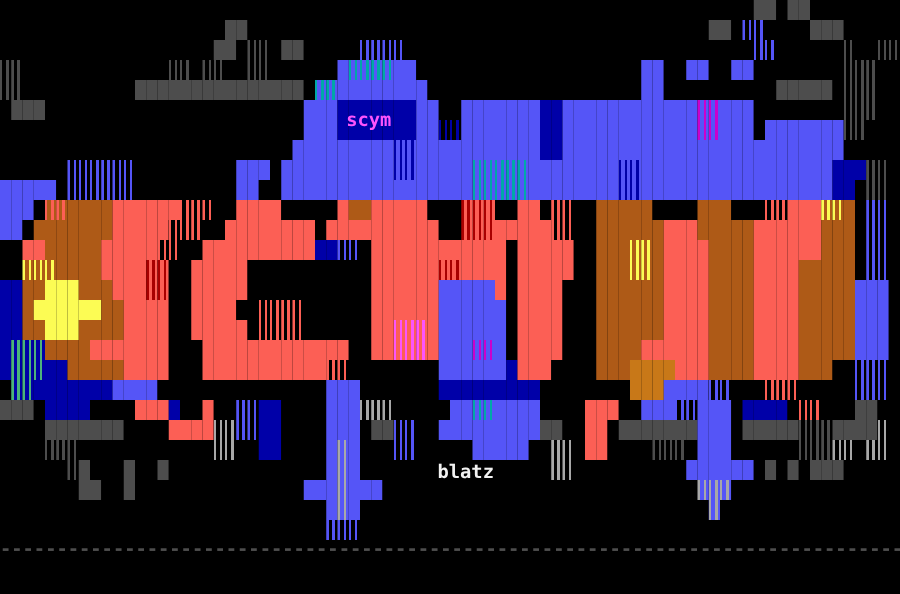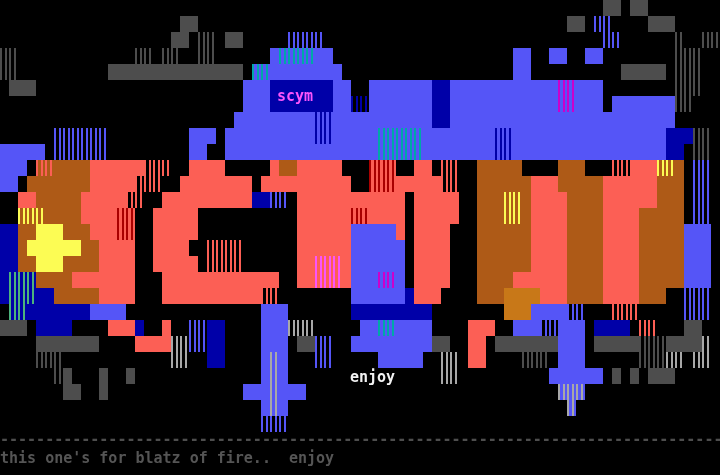--- a/index.html
+++ b/index.html
@@ -43,16 +43,15 @@
       <div class="row"><span class="cell" style="background: rgb(0, 0, 0);"></span><span class="cell" style="background: rgb(0, 0, 0);"></span><span class="cell" style="background: rgb(0, 0, 0);"></span><span class="cell" style="background: rgb(0, 0, 0);"></span><span class="cell" style="background: rgb(0, 0, 0);"></span><span class="cell" style="background: rgb(0, 0, 0);"></span><span class="cell" style="background: repeating-linear-gradient(90deg, rgb(77, 77, 77) 0px, rgb(77, 77, 77) 2px, rgb(0, 0, 0) 2px, rgb(0, 0, 0) 5px);"></span><span class="cell" style="background: rgb(77, 77, 77);"></span><span class="cell" style="background: rgb(0, 0, 0);"></span><span class="cell" style="background: rgb(0, 0, 0);"></span><span class="cell" style="background: rgb(0, 0, 0);"></span><span class="cell" style="background: rgb(77, 77, 77);"></span><span class="cell" style="background: rgb(0, 0, 0);"></span><span class="cell" style="background: rgb(0, 0, 0);"></span><span class="cell" style="background: rgb(77, 77, 77);"></span><span class="cell" style="background: rgb(0, 0, 0);"></span><span class="cell" style="background: rgb(0, 0, 0);"></span><span class="cell" style="background: rgb(0, 0, 0);"></span><span class="cell" style="background: rgb(0, 0, 0);"></span><span class="cell" style="background: rgb(0, 0, 0);"></span><span class="cell" style="background: rgb(0, 0, 0);"></span><span class="cell" style="background: rgb(0, 0, 0);"></span><span class="cell" style="background: rgb(0, 0, 0);"></span><span class="cell" style="background: rgb(0, 0, 0);"></span><span class="cell" style="background: rgb(0, 0, 0);"></span><span class="cell" style="background: rgb(0, 0, 0);"></span><span class="cell" style="background: rgb(0, 0, 0);"></span><span class="cell" style="background: rgb(0, 0, 0);"></span><span class="cell" style="background: rgb(0, 0, 0);"></span><span class="cell" style="background: rgb(85, 85, 247);"></span><span class="cell" style="background: repeating-linear-gradient(90deg, rgb(168, 168, 168) 0px, rgb(168, 168, 168) 2px, rgb(85, 85, 247) 2px, rgb(85, 85, 247) 5px);"></span><span class="cell" style="background: rgb(85, 85, 247);"></span><span class="cell" style="background: rgb(0, 0, 0);"></span><span class="cell" style="background: rgb(0, 0, 0);"></span><span class="cell" style="background: rgb(0, 0, 0);"></span><span class="cell" style="background: rgb(0, 0, 0);"></span><span class="cell" style="background: rgb(0, 0, 0);"></span><span class="cell" style="background: rgb(0, 0, 0);"></span><span class="cell" style="background: rgb(0, 0, 0);"></span><span class="cell" style="background: rgb(0, 0, 0);"></span><span class="cell" style="background: rgb(0, 0, 0);"></span><span class="cell" style="background: rgb(0, 0, 0);"></span><span class="cell" style="background: rgb(0, 0, 0);"></span><span class="cell" style="background: rgb(0, 0, 0);"></span><span class="cell" style="background: rgb(0, 0, 0);"></span><span class="cell" style="background: rgb(0, 0, 0);"></span><span class="cell" style="background: rgb(0, 0, 0);"></span><span class="cell" style="background: rgb(0, 0, 0);"></span><span class="cell" style="background: rgb(0, 0, 0);"></span><span class="cell" style="background: repeating-linear-gradient(90deg, rgb(168, 168, 168) 0px, rgb(168, 168, 168) 2px, rgb(0, 0, 0) 2px, rgb(0, 0, 0) 5px);"></span><span class="cell" style="background: repeating-linear-gradient(90deg, rgb(168, 168, 168) 0px, rgb(168, 168, 168) 2px, rgb(0, 0, 0) 2px, rgb(0, 0, 0) 5px);"></span><span class="cell" style="background: rgb(0, 0, 0);"></span><span class="cell" style="background: rgb(0, 0, 0);"></span><span class="cell" style="background: rgb(0, 0, 0);"></span><span class="cell" style="background: rgb(0, 0, 0);"></span><span class="cell" style="background: rgb(0, 0, 0);"></span><span class="cell" style="background: rgb(0, 0, 0);"></span><span class="cell" style="background: rgb(0, 0, 0);"></span><span class="cell" style="background: rgb(0, 0, 0);"></span><span class="cell" style="background: rgb(0, 0, 0);"></span><span class="cell" style="background: rgb(0, 0, 0);"></span><span class="cell" style="background: rgb(85, 85, 247);"></span><span class="cell" style="background: rgb(85, 85, 247);"></span><span class="cell" style="background: rgb(85, 85, 247);"></span><span class="cell" style="background: rgb(85, 85, 247);"></span><span class="cell" style="background: rgb(85, 85, 247);"></span><span class="cell" style="background: rgb(85, 85, 247);"></span><span class="cell" style="background: rgb(0, 0, 0);"></span><span class="cell" style="background: rgb(77, 77, 77);"></span><span class="cell" style="background: rgb(0, 0, 0);"></span><span class="cell" style="background: rgb(77, 77, 77);"></span><span class="cell" style="background: rgb(0, 0, 0);"></span><span class="cell" style="background: rgb(77, 77, 77);"></span><span class="cell" style="background: rgb(77, 77, 77);"></span><span class="cell" style="background: rgb(77, 77, 77);"></span><span class="cell" style="background: rgb(0, 0, 0);"></span><span class="cell" style="background: rgb(0, 0, 0);"></span><span class="cell" style="background: rgb(0, 0, 0);"></span><span class="cell" style="background: rgb(0, 0, 0);"></span><span class="cell" style="background: rgb(0, 0, 0);"></span></div>
       <div class="row"><span class="cell" style="background: rgb(0, 0, 0);"></span><span class="cell" style="background: rgb(0, 0, 0);"></span><span class="cell" style="background: rgb(0, 0, 0);"></span><span class="cell" style="background: rgb(0, 0, 0);"></span><span class="cell" style="background: rgb(0, 0, 0);"></span><span class="cell" style="background: rgb(0, 0, 0);"></span><span class="cell" style="background: rgb(0, 0, 0);"></span><span class="cell" style="background: rgb(77, 77, 77);"></span><span class="cell" style="background: rgb(77, 77, 77);"></span><span class="cell" style="background: rgb(0, 0, 0);"></span><span class="cell" style="background: rgb(0, 0, 0);"></span><span class="cell" style="background: rgb(77, 77, 77);"></span><span class="cell" style="background: rgb(0, 0, 0);"></span><span class="cell" style="background: rgb(0, 0, 0);"></span><span class="cell" style="background: rgb(0, 0, 0);"></span><span class="cell" style="background: rgb(0, 0, 0);"></span><span class="cell" style="background: rgb(0, 0, 0);"></span><span class="cell" style="background: rgb(0, 0, 0);"></span><span class="cell" style="background: rgb(0, 0, 0);"></span><span class="cell" style="background: rgb(0, 0, 0);"></span><span class="cell" style="background: rgb(0, 0, 0);"></span><span class="cell" style="background: rgb(0, 0, 0);"></span><span class="cell" style="background: rgb(0, 0, 0);"></span><span class="cell" style="background: rgb(0, 0, 0);"></span><span class="cell" style="background: rgb(0, 0, 0);"></span><span class="cell" style="background: rgb(0, 0, 0);"></span><span class="cell" style="background: rgb(0, 0, 0);"></span><span class="cell" style="background: rgb(85, 85, 247);"></span><span class="cell" style="background: rgb(85, 85, 247);"></span><span class="cell" style="background: rgb(85, 85, 247);"></span><span class="cell" style="background: repeating-linear-gradient(90deg, rgb(168, 168, 168) 0px, rgb(168, 168, 168) 2px, rgb(85, 85, 247) 2px, rgb(85, 85, 247) 5px);"></span><span class="cell" style="background: rgb(85, 85, 247);"></span><span class="cell" style="background: rgb(85, 85, 247);"></span><span class="cell" style="background: rgb(85, 85, 247);"></span><span class="cell" style="background: rgb(0, 0, 0);"></span><span class="cell" style="background: rgb(0, 0, 0);"></span><span class="cell" style="background: rgb(0, 0, 0);"></span><span class="cell" style="background: rgb(0, 0, 0);"></span><span class="cell" style="background: rgb(0, 0, 0);"></span><span class="cell" style="background: rgb(0, 0, 0);"></span><span class="cell" style="background: rgb(0, 0, 0);"></span><span class="cell" style="background: rgb(0, 0, 0);"></span><span class="cell" style="background: rgb(0, 0, 0);"></span><span class="cell" style="background: rgb(0, 0, 0);"></span><span class="cell" style="background: rgb(0, 0, 0);"></span><span class="cell" style="background: rgb(0, 0, 0);"></span><span class="cell" style="background: rgb(0, 0, 0);"></span><span class="cell" style="background: rgb(0, 0, 0);"></span><span class="cell" style="background: rgb(0, 0, 0);"></span><span class="cell" style="background: rgb(0, 0, 0);"></span><span class="cell" style="background: rgb(0, 0, 0);"></span><span class="cell" style="background: rgb(0, 0, 0);"></span><span class="cell" style="background: rgb(0, 0, 0);"></span><span class="cell" style="background: rgb(0, 0, 0);"></span><span class="cell" style="background: rgb(0, 0, 0);"></span><span class="cell" style="background: rgb(0, 0, 0);"></span><span class="cell" style="background: rgb(0, 0, 0);"></span><span class="cell" style="background: rgb(0, 0, 0);"></span><span class="cell" style="background: rgb(0, 0, 0);"></span><span class="cell" style="background: rgb(0, 0, 0);"></span><span class="cell" style="background: rgb(0, 0, 0);"></span><span class="cell" style="background: rgb(0, 0, 0);"></span><span class="cell" style="background: repeating-linear-gradient(90deg, rgb(168, 168, 168) 0px, rgb(168, 168, 168) 2px, rgb(85, 85, 247) 2px, rgb(85, 85, 247) 5px);"></span><span class="cell" style="background: repeating-linear-gradient(90deg, rgb(168, 168, 168) 0px, rgb(168, 168, 168) 2px, rgb(85, 85, 247) 2px, rgb(85, 85, 247) 5px);"></span><span class="cell" style="background: repeating-linear-gradient(90deg, rgb(168, 168, 168) 0px, rgb(168, 168, 168) 2px, rgb(85, 85, 247) 2px, rgb(85, 85, 247) 5px);"></span><span class="cell" style="background: rgb(0, 0, 0);"></span><span class="cell" style="background: rgb(0, 0, 0);"></span><span class="cell" style="background: rgb(0, 0, 0);"></span><span class="cell" style="background: rgb(0, 0, 0);"></span><span class="cell" style="background: rgb(0, 0, 0);"></span><span class="cell" style="background: rgb(0, 0, 0);"></span><span class="cell" style="background: rgb(0, 0, 0);"></span><span class="cell" style="background: rgb(0, 0, 0);"></span><span class="cell" style="background: rgb(0, 0, 0);"></span><span class="cell" style="background: rgb(0, 0, 0);"></span><span class="cell" style="background: rgb(0, 0, 0);"></span><span class="cell" style="background: rgb(0, 0, 0);"></span><span class="cell" style="background: rgb(0, 0, 0);"></span><span class="cell" style="background: rgb(0, 0, 0);"></span><span class="cell" style="background: rgb(0, 0, 0);"></span></div>
       <div class="row"><span class="cell" style="background: rgb(0, 0, 0);"></span><span class="cell" style="background: rgb(0, 0, 0);"></span><span class="cell" style="background: rgb(0, 0, 0);"></span><span class="cell" style="background: rgb(0, 0, 0);"></span><span class="cell" style="background: rgb(0, 0, 0);"></span><span class="cell" style="background: rgb(0, 0, 0);"></span><span class="cell" style="background: rgb(0, 0, 0);"></span><span class="cell" style="background: rgb(0, 0, 0);"></span><span class="cell" style="background: rgb(0, 0, 0);"></span><span class="cell" style="background: rgb(0, 0, 0);"></span><span class="cell" style="background: rgb(0, 0, 0);"></span><span class="cell" style="background: rgb(0, 0, 0);"></span><span class="cell" style="background: rgb(0, 0, 0);"></span><span class="cell" style="background: rgb(0, 0, 0);"></span><span class="cell" style="background: rgb(0, 0, 0);"></span><span class="cell" style="background: rgb(0, 0, 0);"></span><span class="cell" style="background: rgb(0, 0, 0);"></span><span class="cell" style="background: rgb(0, 0, 0);"></span><span class="cell" style="background: rgb(0, 0, 0);"></span><span class="cell" style="background: rgb(0, 0, 0);"></span><span class="cell" style="background: rgb(0, 0, 0);"></span><span class="cell" style="background: rgb(0, 0, 0);"></span><span class="cell" style="background: rgb(0, 0, 0);"></span><span class="cell" style="background: rgb(0, 0, 0);"></span><span class="cell" style="background: rgb(0, 0, 0);"></span><span class="cell" style="background: rgb(0, 0, 0);"></span><span class="cell" style="background: rgb(0, 0, 0);"></span><span class="cell" style="background: rgb(0, 0, 0);"></span><span class="cell" style="background: rgb(0, 0, 0);"></span><span class="cell" style="background: rgb(85, 85, 247);"></span><span class="cell" style="background: repeating-linear-gradient(90deg, rgb(168, 168, 168) 0px, rgb(168, 168, 168) 2px, rgb(85, 85, 247) 2px, rgb(85, 85, 247) 5px);"></span><span class="cell" style="background: rgb(85, 85, 247);"></span><span class="cell" style="background: rgb(0, 0, 0);"></span><span class="cell" style="background: rgb(0, 0, 0);"></span><span class="cell" style="background: rgb(0, 0, 0);"></span><span class="cell" style="background: rgb(0, 0, 0);"></span><span class="cell" style="background: rgb(0, 0, 0);"></span><span class="cell" style="background: rgb(0, 0, 0);"></span><span class="cell" style="background: rgb(0, 0, 0);"></span><span class="cell" style="background: rgb(0, 0, 0);"></span><span class="cell" style="background: rgb(0, 0, 0);"></span><span class="cell" style="background: rgb(0, 0, 0);"></span><span class="cell" style="background: rgb(0, 0, 0);"></span><span class="cell" style="background: rgb(0, 0, 0);"></span><span class="cell" style="background: rgb(0, 0, 0);"></span><span class="cell" style="background: rgb(0, 0, 0);"></span><span class="cell" style="background: rgb(0, 0, 0);"></span><span class="cell" style="background: rgb(0, 0, 0);"></span><span class="cell" style="background: rgb(0, 0, 0);"></span><span class="cell" style="background: rgb(0, 0, 0);"></span><span class="cell" style="background: rgb(0, 0, 0);"></span><span class="cell" style="background: rgb(0, 0, 0);"></span><span class="cell" style="background: rgb(0, 0, 0);"></span><span class="cell" style="background: rgb(0, 0, 0);"></span><span class="cell" style="background: rgb(0, 0, 0);"></span><span class="cell" style="background: rgb(0, 0, 0);"></span><span class="cell" style="background: rgb(0, 0, 0);"></span><span class="cell" style="background: rgb(0, 0, 0);"></span><span class="cell" style="background: rgb(0, 0, 0);"></span><span class="cell" style="background: rgb(0, 0, 0);"></span><span class="cell" style="background: rgb(0, 0, 0);"></span><span class="cell" style="background: rgb(0, 0, 0);"></span><span class="cell" style="background: rgb(0, 0, 0);"></span><span class="cell" style="background: repeating-linear-gradient(90deg, rgb(168, 168, 168) 0px, rgb(168, 168, 168) 2px, rgb(85, 85, 247) 2px, rgb(85, 85, 247) 5px);"></span><span class="cell" style="background: rgb(0, 0, 0);"></span><span class="cell" style="background: rgb(0, 0, 0);"></span><span class="cell" style="background: rgb(0, 0, 0);"></span><span class="cell" style="background: rgb(0, 0, 0);"></span><span class="cell" style="background: rgb(0, 0, 0);"></span><span class="cell" style="background: rgb(0, 0, 0);"></span><span class="cell" style="background: rgb(0, 0, 0);"></span><span class="cell" style="background: rgb(0, 0, 0);"></span><span class="cell" style="background: rgb(0, 0, 0);"></span><span class="cell" style="background: rgb(0, 0, 0);"></span><span class="cell" style="background: rgb(0, 0, 0);"></span><span class="cell" style="background: rgb(0, 0, 0);"></span><span class="cell" style="background: rgb(0, 0, 0);"></span><span class="cell" style="background: rgb(0, 0, 0);"></span><span class="cell" style="background: rgb(0, 0, 0);"></span><span class="cell" style="background: rgb(0, 0, 0);"></span></div>
       <div class="row"><span class="cell" style="background: rgb(0, 0, 0);"></span><span class="cell" style="background: rgb(0, 0, 0);"></span><span class="cell" style="background: rgb(0, 0, 0);"></span><span class="cell" style="background: rgb(0, 0, 0);"></span><span class="cell" style="background: rgb(0, 0, 0);"></span><span class="cell" style="background: rgb(0, 0, 0);"></span><span class="cell" style="background: rgb(0, 0, 0);"></span><span class="cell" style="background: rgb(0, 0, 0);"></span><span class="cell" style="background: rgb(0, 0, 0);"></span><span class="cell" style="background: rgb(0, 0, 0);"></span><span class="cell" style="background: rgb(0, 0, 0);"></span><span class="cell" style="background: rgb(0, 0, 0);"></span><span class="cell" style="background: rgb(0, 0, 0);"></span><span class="cell" style="background: rgb(0, 0, 0);"></span><span class="cell" style="background: rgb(0, 0, 0);"></span><span class="cell" style="background: rgb(0, 0, 0);"></span><span class="cell" style="background: rgb(0, 0, 0);"></span><span class="cell" style="background: rgb(0, 0, 0);"></span><span class="cell" style="background: rgb(0, 0, 0);"></span><span class="cell" style="background: rgb(0, 0, 0);"></span><span class="cell" style="background: rgb(0, 0, 0);"></span><span class="cell" style="background: rgb(0, 0, 0);"></span><span class="cell" style="background: rgb(0, 0, 0);"></span><span class="cell" style="background: rgb(0, 0, 0);"></span><span class="cell" style="background: rgb(0, 0, 0);"></span><span class="cell" style="background: rgb(0, 0, 0);"></span><span class="cell" style="background: rgb(0, 0, 0);"></span><span class="cell" style="background: rgb(0, 0, 0);"></span><span class="cell" style="background: rgb(0, 0, 0);"></span><span class="cell" style="background: repeating-linear-gradient(90deg, rgb(85, 85, 247) 0px, rgb(85, 85, 247) 2px, rgb(0, 0, 0) 2px, rgb(0, 0, 0) 5px);"></span><span class="cell" style="background: repeating-linear-gradient(90deg, rgb(85, 85, 247) 0px, rgb(85, 85, 247) 2px, rgb(0, 0, 0) 2px, rgb(0, 0, 0) 5px);"></span><span class="cell" style="background: repeating-linear-gradient(90deg, rgb(85, 85, 247) 0px, rgb(85, 85, 247) 2px, rgb(0, 0, 0) 2px, rgb(0, 0, 0) 5px);"></span><span class="cell" style="background: rgb(0, 0, 0);"></span><span class="cell" style="background: rgb(0, 0, 0);"></span><span class="cell" style="background: rgb(0, 0, 0);"></span><span class="cell" style="background: rgb(0, 0, 0);"></span><span class="cell" style="background: rgb(0, 0, 0);"></span><span class="cell" style="background: rgb(0, 0, 0);"></span><span class="cell" style="background: rgb(0, 0, 0);"></span><span class="cell" style="background: rgb(0, 0, 0);"></span><span class="cell" style="background: rgb(0, 0, 0);"></span><span class="cell" style="background: rgb(0, 0, 0);"></span><span class="cell" style="background: rgb(0, 0, 0);"></span><span class="cell" style="background: rgb(0, 0, 0);"></span><span class="cell" style="background: rgb(0, 0, 0);"></span><span class="cell" style="background: rgb(0, 0, 0);"></span><span class="cell" style="background: rgb(0, 0, 0);"></span><span class="cell" style="background: rgb(0, 0, 0);"></span><span class="cell" style="background: rgb(0, 0, 0);"></span><span class="cell" style="background: rgb(0, 0, 0);"></span><span class="cell" style="background: rgb(0, 0, 0);"></span><span class="cell" style="background: rgb(0, 0, 0);"></span><span class="cell" style="background: rgb(0, 0, 0);"></span><span class="cell" style="background: rgb(0, 0, 0);"></span><span class="cell" style="background: rgb(0, 0, 0);"></span><span class="cell" style="background: rgb(0, 0, 0);"></span><span class="cell" style="background: rgb(0, 0, 0);"></span><span class="cell" style="background: rgb(0, 0, 0);"></span><span class="cell" style="background: rgb(0, 0, 0);"></span><span class="cell" style="background: rgb(0, 0, 0);"></span><span class="cell" style="background: rgb(0, 0, 0);"></span><span class="cell" style="background: rgb(0, 0, 0);"></span><span class="cell" style="background: rgb(0, 0, 0);"></span><span class="cell" style="background: rgb(0, 0, 0);"></span><span class="cell" style="background: rgb(0, 0, 0);"></span><span class="cell" style="background: rgb(0, 0, 0);"></span><span class="cell" style="background: rgb(0, 0, 0);"></span><span class="cell" style="background: rgb(0, 0, 0);"></span><span class="cell" style="background: rgb(0, 0, 0);"></span><span class="cell" style="background: rgb(0, 0, 0);"></span><span class="cell" style="background: rgb(0, 0, 0);"></span><span class="cell" style="background: rgb(0, 0, 0);"></span><span class="cell" style="background: rgb(0, 0, 0);"></span><span class="cell" style="background: rgb(0, 0, 0);"></span><span class="cell" style="background: rgb(0, 0, 0);"></span><span class="cell" style="background: rgb(0, 0, 0);"></span><span class="cell" style="background: rgb(0, 0, 0);"></span><span class="cell" style="background: rgb(0, 0, 0);"></span><span class="cell" style="background: rgb(0, 0, 0);"></span><span class="cell" style="background: rgb(0, 0, 0);"></span></div>
       <div class="row"><span class="cell" style="background: rgb(0, 0, 0);"></span><span class="cell" style="background: rgb(0, 0, 0);"></span><span class="cell" style="background: rgb(0, 0, 0);"></span><span class="cell" style="background: rgb(0, 0, 0);"></span><span class="cell" style="background: rgb(0, 0, 0);"></span><span class="cell" style="background: rgb(0, 0, 0);"></span><span class="cell" style="background: rgb(0, 0, 0);"></span><span class="cell" style="background: rgb(0, 0, 0);"></span><span class="cell" style="background: rgb(0, 0, 0);"></span><span class="cell" style="background: rgb(0, 0, 0);"></span><span class="cell" style="background: rgb(0, 0, 0);"></span><span class="cell" style="background: rgb(0, 0, 0);"></span><span class="cell" style="background: rgb(0, 0, 0);"></span><span class="cell" style="background: rgb(0, 0, 0);"></span><span class="cell" style="background: rgb(0, 0, 0);"></span><span class="cell" style="background: rgb(0, 0, 0);"></span><span class="cell" style="background: rgb(0, 0, 0);"></span><span class="cell" style="background: rgb(0, 0, 0);"></span><span class="cell" style="background: rgb(0, 0, 0);"></span><span class="cell" style="background: rgb(0, 0, 0);"></span><span class="cell" style="background: rgb(0, 0, 0);"></span><span class="cell" style="background: rgb(0, 0, 0);"></span><span class="cell" style="background: rgb(0, 0, 0);"></span><span class="cell" style="background: rgb(0, 0, 0);"></span><span class="cell" style="background: rgb(0, 0, 0);"></span><span class="cell" style="background: rgb(0, 0, 0);"></span><span class="cell" style="background: rgb(0, 0, 0);"></span><span class="cell" style="background: rgb(0, 0, 0);"></span><span class="cell" style="background: rgb(0, 0, 0);"></span><span class="cell" style="background: rgb(0, 0, 0);"></span><span class="cell" style="background: rgb(0, 0, 0);"></span><span class="cell" style="background: rgb(0, 0, 0);"></span><span class="cell" style="background: rgb(0, 0, 0);"></span><span class="cell" style="background: rgb(0, 0, 0);"></span><span class="cell" style="background: rgb(0, 0, 0);"></span><span class="cell" style="background: rgb(0, 0, 0);"></span><span class="cell" style="background: rgb(0, 0, 0);"></span><span class="cell" style="background: rgb(0, 0, 0);"></span><span class="cell" style="background: rgb(0, 0, 0);"></span><span class="cell" style="background: rgb(0, 0, 0);"></span><span class="cell" style="background: rgb(0, 0, 0);"></span><span class="cell" style="background: rgb(0, 0, 0);"></span><span class="cell" style="background: rgb(0, 0, 0);"></span><span class="cell" style="background: rgb(0, 0, 0);"></span><span class="cell" style="background: rgb(0, 0, 0);"></span><span class="cell" style="background: rgb(0, 0, 0);"></span><span class="cell" style="background: rgb(0, 0, 0);"></span><span class="cell" style="background: rgb(0, 0, 0);"></span><span class="cell" style="background: rgb(0, 0, 0);"></span><span class="cell" style="background: rgb(0, 0, 0);"></span><span class="cell" style="background: rgb(0, 0, 0);"></span><span class="cell" style="background: rgb(0, 0, 0);"></span><span class="cell" style="background: rgb(0, 0, 0);"></span><span class="cell" style="background: rgb(0, 0, 0);"></span><span class="cell" style="background: rgb(0, 0, 0);"></span><span class="cell" style="background: rgb(0, 0, 0);"></span><span class="cell" style="background: rgb(0, 0, 0);"></span><span class="cell" style="background: rgb(0, 0, 0);"></span><span class="cell" style="background: rgb(0, 0, 0);"></span><span class="cell" style="background: rgb(0, 0, 0);"></span><span class="cell" style="background: rgb(0, 0, 0);"></span><span class="cell" style="background: rgb(0, 0, 0);"></span><span class="cell" style="background: rgb(0, 0, 0);"></span><span class="cell" style="background: rgb(0, 0, 0);"></span><span class="cell" style="background: rgb(0, 0, 0);"></span><span class="cell" style="background: rgb(0, 0, 0);"></span><span class="cell" style="background: rgb(0, 0, 0);"></span><span class="cell" style="background: rgb(0, 0, 0);"></span><span class="cell" style="background: rgb(0, 0, 0);"></span><span class="cell" style="background: rgb(0, 0, 0);"></span><span class="cell" style="background: rgb(0, 0, 0);"></span><span class="cell" style="background: rgb(0, 0, 0);"></span><span class="cell" style="background: rgb(0, 0, 0);"></span><span class="cell" style="background: rgb(0, 0, 0);"></span><span class="cell" style="background: rgb(0, 0, 0);"></span><span class="cell" style="background: rgb(0, 0, 0);"></span><span class="cell" style="background: rgb(0, 0, 0);"></span><span class="cell" style="background: rgb(0, 0, 0);"></span><span class="cell" style="background: rgb(0, 0, 0);"></span><span class="cell" style="background: rgb(0, 0, 0);"></span></div>
       <div class="row"><span class="cell" style="background: rgb(0, 0, 0);"></span><span class="cell" style="background: rgb(0, 0, 0);"></span><span class="cell" style="background: rgb(0, 0, 0);"></span><span class="cell" style="background: rgb(0, 0, 0);"></span><span class="cell" style="background: rgb(0, 0, 0);"></span><span class="cell" style="background: rgb(0, 0, 0);"></span><span class="cell" style="background: rgb(0, 0, 0);"></span><span class="cell" style="background: rgb(0, 0, 0);"></span><span class="cell" style="background: rgb(0, 0, 0);"></span><span class="cell" style="background: rgb(0, 0, 0);"></span><span class="cell" style="background: rgb(0, 0, 0);"></span><span class="cell" style="background: rgb(0, 0, 0);"></span><span class="cell" style="background: rgb(0, 0, 0);"></span><span class="cell" style="background: rgb(0, 0, 0);"></span><span class="cell" style="background: rgb(0, 0, 0);"></span><span class="cell" style="background: rgb(0, 0, 0);"></span><span class="cell" style="background: rgb(0, 0, 0);"></span><span class="cell" style="background: rgb(0, 0, 0);"></span><span class="cell" style="background: rgb(0, 0, 0);"></span><span class="cell" style="background: rgb(0, 0, 0);"></span><span class="cell" style="background: rgb(0, 0, 0);"></span><span class="cell" style="background: rgb(0, 0, 0);"></span><span class="cell" style="background: rgb(0, 0, 0);"></span><span class="cell" style="background: rgb(0, 0, 0);"></span><span class="cell" style="background: rgb(0, 0, 0);"></span><span class="cell" style="background: rgb(0, 0, 0);"></span><span class="cell" style="background: rgb(0, 0, 0);"></span><span class="cell" style="background: rgb(0, 0, 0);"></span><span class="cell" style="background: rgb(0, 0, 0);"></span><span class="cell" style="background: rgb(0, 0, 0);"></span><span class="cell" style="background: rgb(0, 0, 0);"></span><span class="cell" style="background: rgb(0, 0, 0);"></span><span class="cell" style="background: rgb(0, 0, 0);"></span><span class="cell" style="background: rgb(0, 0, 0);"></span><span class="cell" style="background: rgb(0, 0, 0);"></span><span class="cell" style="background: rgb(0, 0, 0);"></span><span class="cell" style="background: rgb(0, 0, 0);"></span><span class="cell" style="background: rgb(0, 0, 0);"></span><span class="cell" style="background: rgb(0, 0, 0);"></span><span class="cell" style="background: rgb(0, 0, 0);"></span><span class="cell" style="background: rgb(0, 0, 0);"></span><span class="cell" style="background: rgb(0, 0, 0);"></span><span class="cell" style="background: rgb(0, 0, 0);"></span><span class="cell" style="background: rgb(0, 0, 0);"></span><span class="cell" style="background: rgb(0, 0, 0);"></span><span class="cell" style="background: rgb(0, 0, 0);"></span><span class="cell" style="background: rgb(0, 0, 0);"></span><span class="cell" style="background: rgb(0, 0, 0);"></span><span class="cell" style="background: rgb(0, 0, 0);"></span><span class="cell" style="background: rgb(0, 0, 0);"></span><span class="cell" style="background: rgb(0, 0, 0);"></span><span class="cell" style="background: rgb(0, 0, 0);"></span><span class="cell" style="background: rgb(0, 0, 0);"></span><span class="cell" style="background: rgb(0, 0, 0);"></span><span class="cell" style="background: rgb(0, 0, 0);"></span><span class="cell" style="background: rgb(0, 0, 0);"></span><span class="cell" style="background: rgb(0, 0, 0);"></span><span class="cell" style="background: rgb(0, 0, 0);"></span><span class="cell" style="background: rgb(0, 0, 0);"></span><span class="cell" style="background: rgb(0, 0, 0);"></span><span class="cell" style="background: rgb(0, 0, 0);"></span><span class="cell" style="background: rgb(0, 0, 0);"></span><span class="cell" style="background: rgb(0, 0, 0);"></span><span class="cell" style="background: rgb(0, 0, 0);"></span><span class="cell" style="background: rgb(0, 0, 0);"></span><span class="cell" style="background: rgb(0, 0, 0);"></span><span class="cell" style="background: rgb(0, 0, 0);"></span><span class="cell" style="background: rgb(0, 0, 0);"></span><span class="cell" style="background: rgb(0, 0, 0);"></span><span class="cell" style="background: rgb(0, 0, 0);"></span><span class="cell" style="background: rgb(0, 0, 0);"></span><span class="cell" style="background: rgb(0, 0, 0);"></span><span class="cell" style="background: rgb(0, 0, 0);"></span><span class="cell" style="background: rgb(0, 0, 0);"></span><span class="cell" style="background: rgb(0, 0, 0);"></span><span class="cell" style="background: rgb(0, 0, 0);"></span><span class="cell" style="background: rgb(0, 0, 0);"></span><span class="cell" style="background: rgb(0, 0, 0);"></span><span class="cell" style="background: rgb(0, 0, 0);"></span><span class="cell" style="background: rgb(0, 0, 0);"></span></div>
       <div class="row"><span class="cell" style="background: rgb(0, 0, 0);"></span><span class="cell" style="background: rgb(0, 0, 0);"></span><span class="cell" style="background: rgb(0, 0, 0);"></span><span class="cell" style="background: rgb(0, 0, 0);"></span><span class="cell" style="background: rgb(0, 0, 0);"></span><span class="cell" style="background: rgb(0, 0, 0);"></span><span class="cell" style="background: rgb(0, 0, 0);"></span><span class="cell" style="background: rgb(0, 0, 0);"></span><span class="cell" style="background: rgb(0, 0, 0);"></span><span class="cell" style="background: rgb(0, 0, 0);"></span><span class="cell" style="background: rgb(0, 0, 0);"></span><span class="cell" style="background: rgb(0, 0, 0);"></span><span class="cell" style="background: rgb(0, 0, 0);"></span><span class="cell" style="background: rgb(0, 0, 0);"></span><span class="cell" style="background: rgb(0, 0, 0);"></span><span class="cell" style="background: rgb(0, 0, 0);"></span><span class="cell" style="background: rgb(0, 0, 0);"></span><span class="cell" style="background: rgb(0, 0, 0);"></span><span class="cell" style="background: rgb(0, 0, 0);"></span><span class="cell" style="background: rgb(0, 0, 0);"></span><span class="cell" style="background: rgb(0, 0, 0);"></span><span class="cell" style="background: rgb(0, 0, 0);"></span><span class="cell" style="background: rgb(0, 0, 0);"></span><span class="cell" style="background: rgb(0, 0, 0);"></span><span class="cell" style="background: rgb(0, 0, 0);"></span><span class="cell" style="background: rgb(0, 0, 0);"></span><span class="cell" style="background: rgb(0, 0, 0);"></span><span class="cell" style="background: rgb(0, 0, 0);"></span><span class="cell" style="background: rgb(0, 0, 0);"></span><span class="cell" style="background: rgb(0, 0, 0);"></span><span class="cell" style="background: rgb(0, 0, 0);"></span><span class="cell" style="background: rgb(0, 0, 0);"></span><span class="cell" style="background: rgb(0, 0, 0);"></span><span class="cell" style="background: rgb(0, 0, 0);"></span><span class="cell" style="background: rgb(0, 0, 0);"></span><span class="cell" style="background: rgb(0, 0, 0);"></span><span class="cell" style="background: rgb(0, 0, 0);"></span><span class="cell" style="background: rgb(0, 0, 0);"></span><span class="cell" style="background: rgb(0, 0, 0);"></span><span class="cell" style="background: rgb(0, 0, 0);"></span><span class="cell" style="background: rgb(0, 0, 0);"></span><span class="cell" style="background: rgb(0, 0, 0);"></span><span class="cell" style="background: rgb(0, 0, 0);"></span><span class="cell" style="background: rgb(0, 0, 0);"></span><span class="cell" style="background: rgb(0, 0, 0);"></span><span class="cell" style="background: rgb(0, 0, 0);"></span><span class="cell" style="background: rgb(0, 0, 0);"></span><span class="cell" style="background: rgb(0, 0, 0);"></span><span class="cell" style="background: rgb(0, 0, 0);"></span><span class="cell" style="background: rgb(0, 0, 0);"></span><span class="cell" style="background: rgb(0, 0, 0);"></span><span class="cell" style="background: rgb(0, 0, 0);"></span><span class="cell" style="background: rgb(0, 0, 0);"></span><span class="cell" style="background: rgb(0, 0, 0);"></span><span class="cell" style="background: rgb(0, 0, 0);"></span><span class="cell" style="background: rgb(0, 0, 0);"></span><span class="cell" style="background: rgb(0, 0, 0);"></span><span class="cell" style="background: rgb(0, 0, 0);"></span><span class="cell" style="background: rgb(0, 0, 0);"></span><span class="cell" style="background: rgb(0, 0, 0);"></span><span class="cell" style="background: rgb(0, 0, 0);"></span><span class="cell" style="background: rgb(0, 0, 0);"></span><span class="cell" style="background: rgb(0, 0, 0);"></span><span class="cell" style="background: rgb(0, 0, 0);"></span><span class="cell" style="background: rgb(0, 0, 0);"></span><span class="cell" style="background: rgb(0, 0, 0);"></span><span class="cell" style="background: rgb(0, 0, 0);"></span><span class="cell" style="background: rgb(0, 0, 0);"></span><span class="cell" style="background: rgb(0, 0, 0);"></span><span class="cell" style="background: rgb(0, 0, 0);"></span><span class="cell" style="background: rgb(0, 0, 0);"></span><span class="cell" style="background: rgb(0, 0, 0);"></span><span class="cell" style="background: rgb(0, 0, 0);"></span><span class="cell" style="background: rgb(0, 0, 0);"></span><span class="cell" style="background: rgb(0, 0, 0);"></span><span class="cell" style="background: rgb(0, 0, 0);"></span><span class="cell" style="background: rgb(0, 0, 0);"></span><span class="cell" style="background: rgb(0, 0, 0);"></span><span class="cell" style="background: rgb(0, 0, 0);"></span><span class="cell" style="background: rgb(0, 0, 0);"></span></div>
     </div>
 
   <span class="overlay-text" style="left: 277px; top: 88px; color: rgb(252, 84, 252);">scym</span>
-  <span class="overlay-text" style="left: 350px; top: 369px; color: rgb(242, 242, 242);">enjoy</span>
+  <span class="overlay-text" style="left: 350px; top: 369px; color: rgb(242, 242, 242);">blatz</span>
   <span class="overlay-text" style="left: 0px; top: 431px; color: rgb(78, 78, 78);">--------------------------------------------------------------------------------</span>
-  <span class="overlay-text" style="left: 0px; top: 450px; color: rgb(85, 85, 85);">this one's for blatz of fire..  enjoy</span>
 </div>
 
 </body></html>

